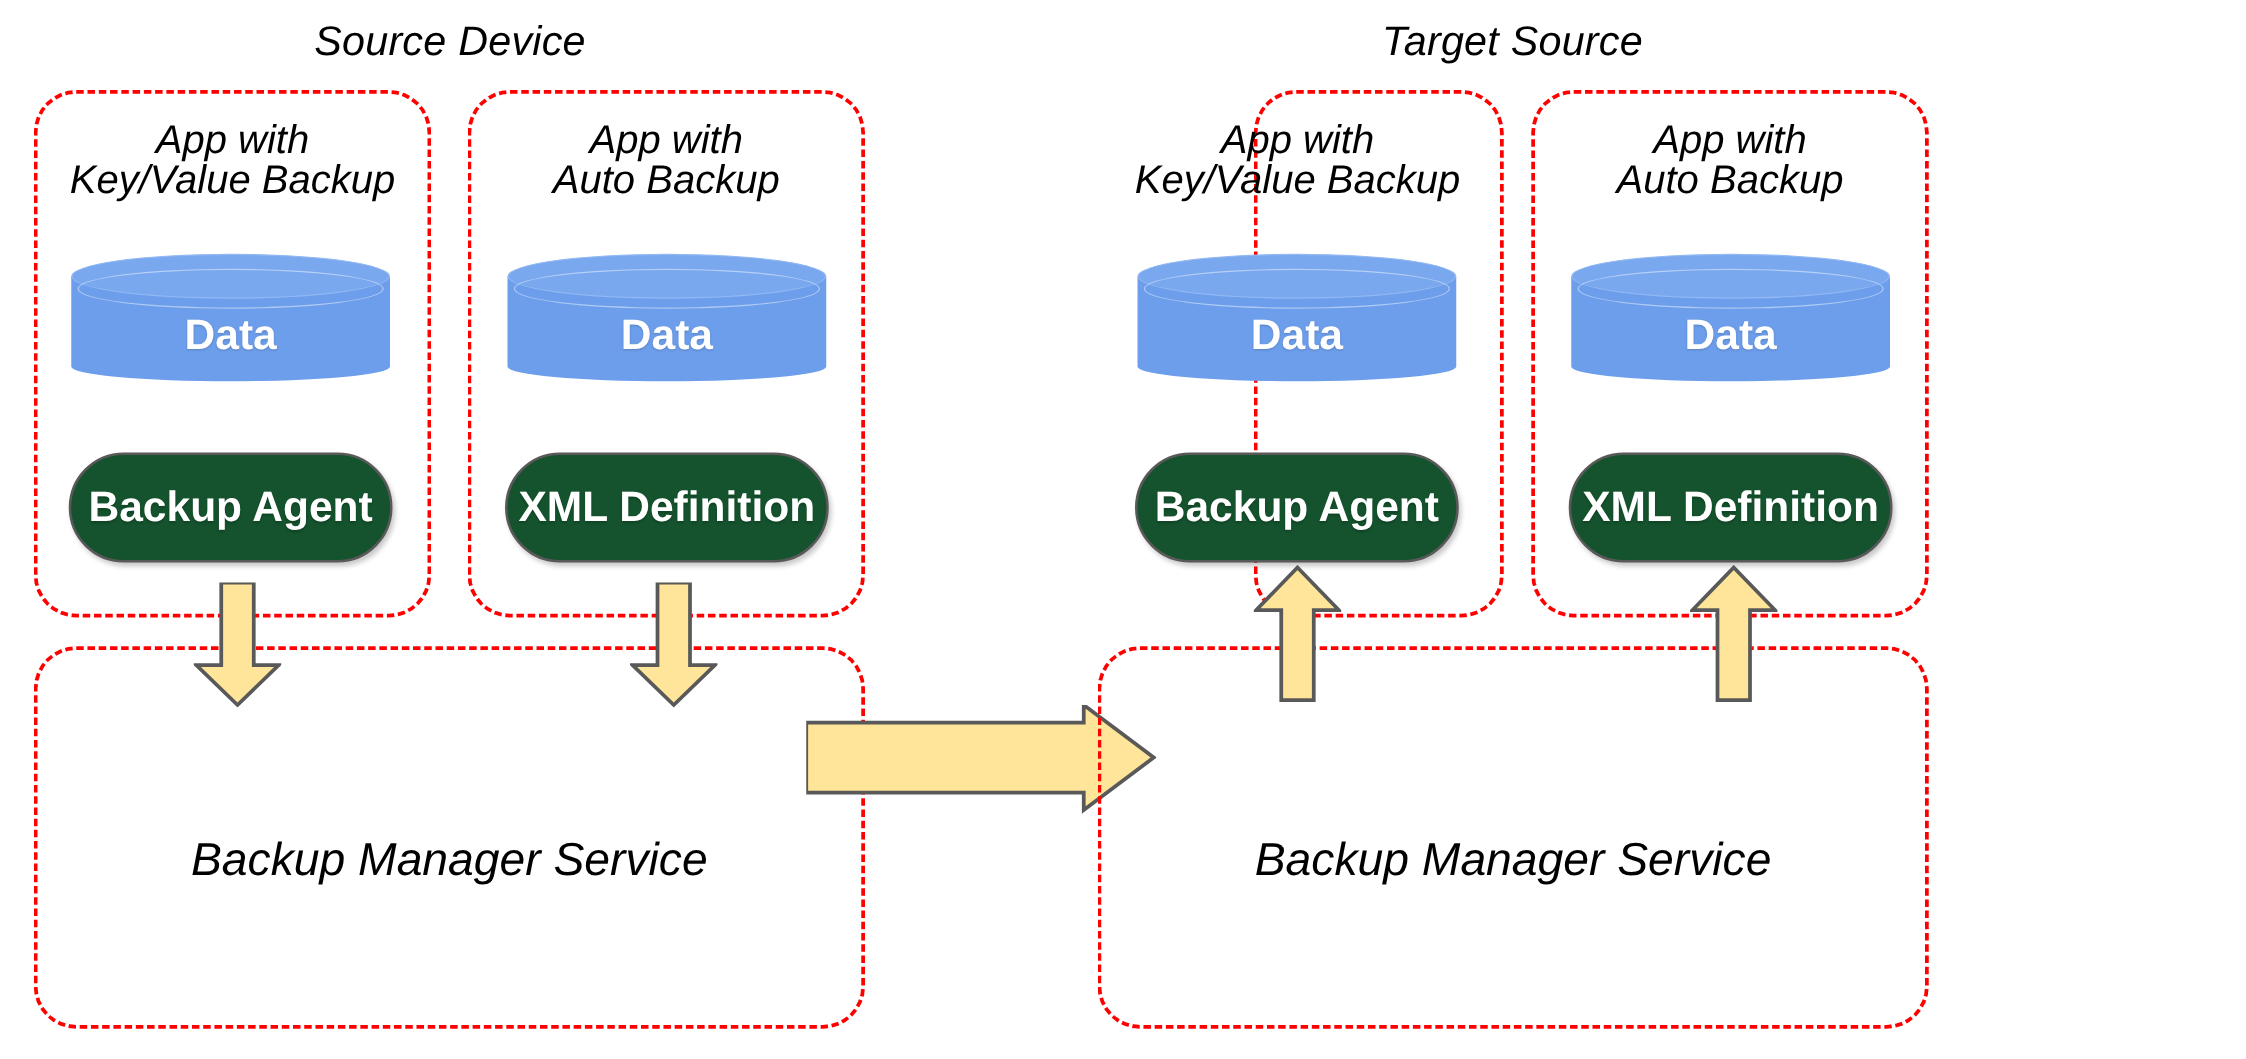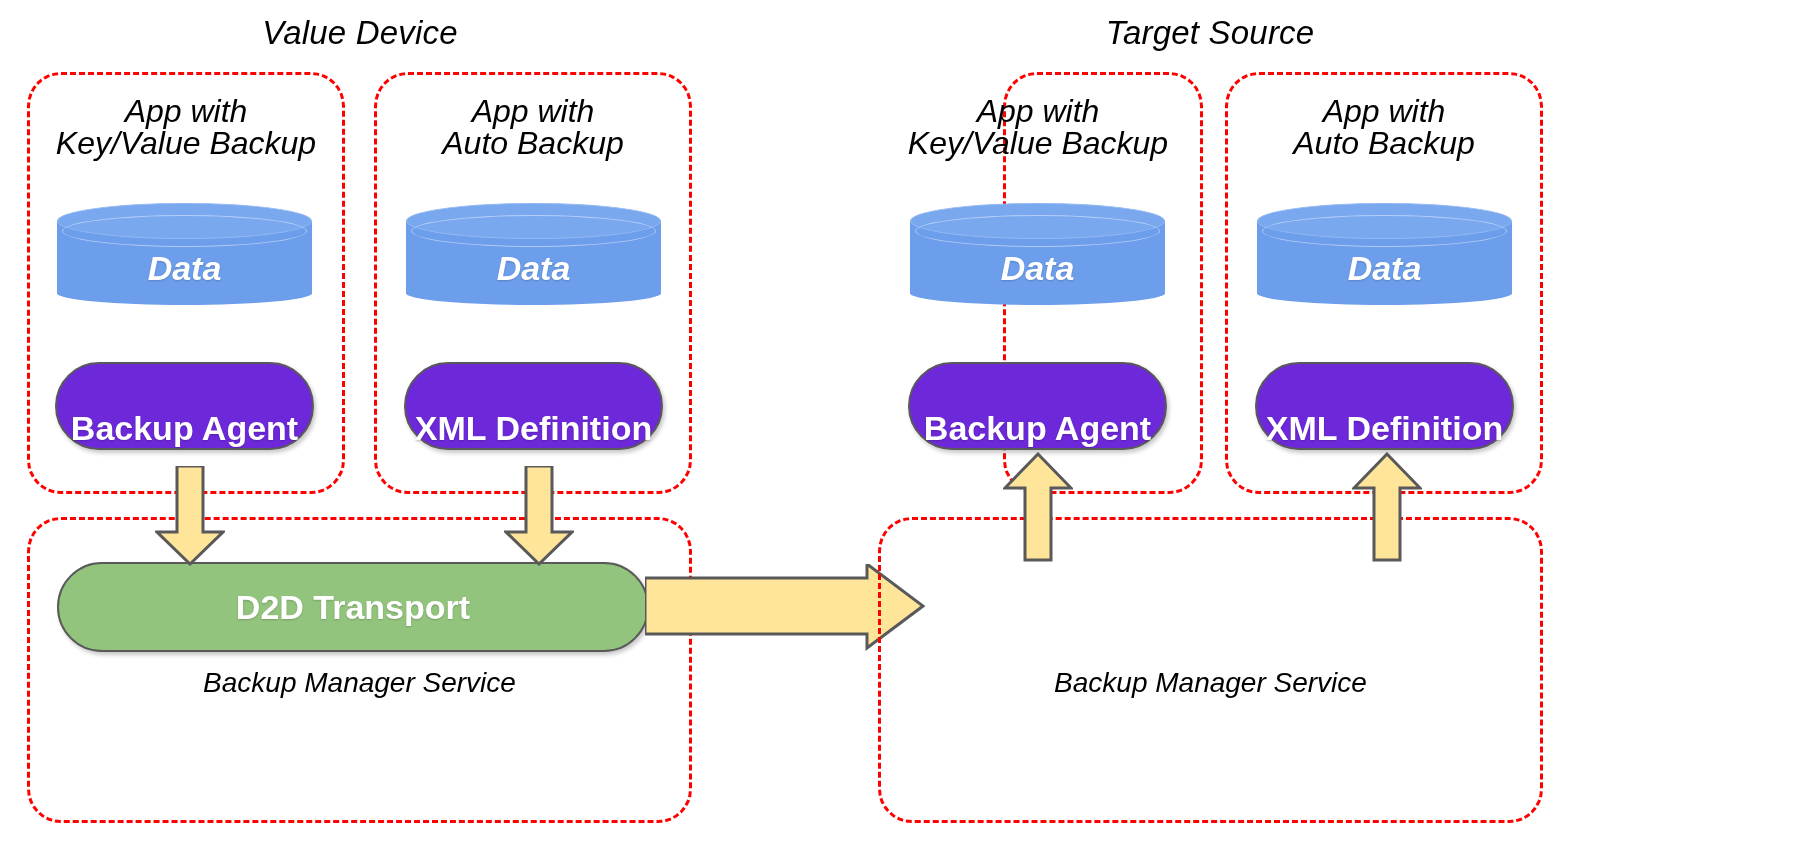--- a/index.html
+++ b/index.html
@@ -37,21 +37,20 @@
     position: absolute;
     font-style: italic;
     font-size: 32px;
     line-height: 1.12;
     color: #000000;
     text-align: center;
     white-space: nowrap;
   }
   .cylinder {
     position: absolute;
-    font-style: italic;
   }
   .cyl-body {
     position: absolute;
     left: 0;
     background: #6d9eeb;
     border-radius: 0 0 50% 50% / 0 0 14% 14%;
   }
   .cyl-top {
     position: absolute;
     left: 0;
@@ -73,25 +72,25 @@
     position: absolute;
     width: 100%;
     text-align: center;
     color: #ffffff;
     font-weight: bold;
     font-size: 34px;
     text-shadow: 0 1px 2px rgba(0,0,0,0.18);
   }
   .pill {
     position: absolute;
-    background: #6d28d9;
+    background: #14532d;
     border: 2px solid #595959;
     box-sizing: border-box;
     display: flex;
-    align-items: flex-end;
+    align-items: center;
     justify-content: center;
     color: #ffffff;
     font-weight: bold;
     font-size: 34px;
     text-shadow: 0 1px 2px rgba(0,0,0,0.20);
     box-shadow: 2px 3px 4px rgba(0,0,0,0.22);
   }
   .pill-round { border-radius: 44px; }
   .transport-bar {
     position: absolute;
@@ -104,34 +103,34 @@
     justify-content: center;
     color: #ffffff;
     font-weight: bold;
     font-size: 34px;
     text-shadow: 0 1px 2px rgba(0,0,0,0.20);
     box-shadow: 2px 3px 4px rgba(0,0,0,0.22);
   }
   .service-label {
     position: absolute;
     font-style: italic;
-    font-size: 28px;
+    font-size: 37px;
     color: #000000;
     text-align: center;
     white-space: nowrap;
   }
   .arrow { position: absolute; }
   .arrow svg { display: block; }
 </style>
 </head>
 <body>
 
 <div id="canvas">
 
-  <div class="device-title" style="left:160px; top:14px; width:400px;">Value Device</div>
+  <div class="device-title" style="left:160px; top:14px; width:400px;">Source Device</div>
 
   <div class="dashed-box" style="left:27px; top:72px; width:318px; height:422px;"></div>
 
   <div class="app-label" style="left:27px; top:94px; width:318px;">App with</div>
   <div class="app-label" style="left:27px; top:126px; width:318px;">Key/Value Backup</div>
 
   <div class="cylinder" style="left:57px; top:203px; width:255px; height:102px;">
     <div class="cyl-body" style="top:18px; width:255px; height:84px;"></div>
     <div class="cyl-top" style="width:255px; height:36px;"></div>
     <div class="cyl-inner" style="top:12px; width:245px; height:32px;"></div>
@@ -153,23 +152,20 @@
     <div class="cyl-inner" style="top:12px; width:245px; height:32px;"></div>
     <div class="cyl-label" style="top:46px;">Data</div>
   </div>
 
   <div class="pill pill-round" style="left:404px; top:362px; width:259px; height:88px;">
     <span>XML Definition</span>
   </div>
 
   <div class="dashed-box" style="left:27px; top:517px; width:665px; height:306px;"></div>
 
-  <div class="transport-bar" style="left:57px; top:562px; width:592px; height:90px;">
-    <span>D2D Transport</span>
-  </div>
 
   <div class="service-label" style="left:27px; top:667px; width:665px;">Backup Manager Service</div>
 
   <div class="arrow" style="left:155px; top:466px; width:70px; height:100px;">
     <svg width="70" height="100" viewBox="0 0 70 100">
       <polygon points="22,0 48,0 48,66 68,66 35,98 2,66 22,66" fill="#ffe599" stroke="#595959" stroke-width="3" stroke-linejoin="miter"></polygon>
     </svg>
   </div>
 
   <div class="arrow" style="left:504px; top:466px; width:70px; height:100px;">

